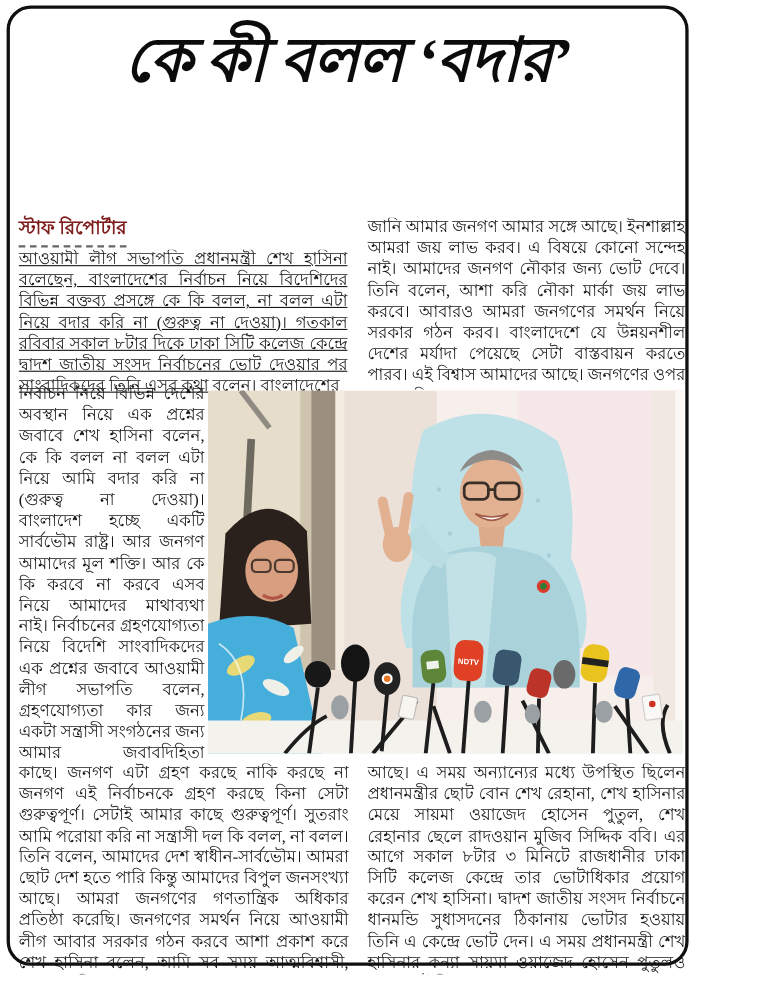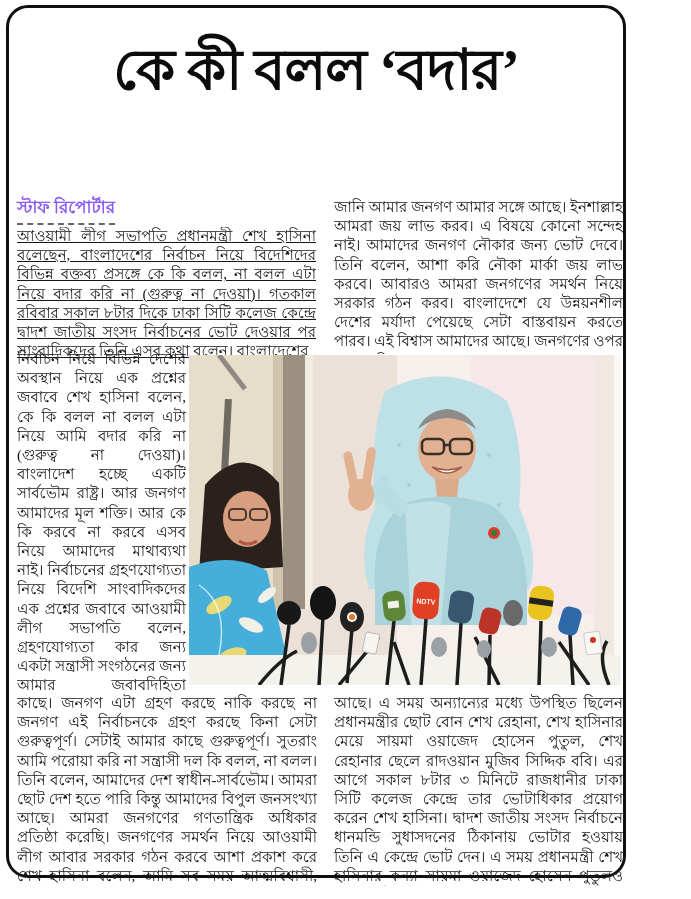--- a/index.html
+++ b/index.html
@@ -1,23 +1,23 @@
 <!DOCTYPE html>
 <html><head>
 <meta charset="utf-8">
 <style>
   html,body{margin:0;padding:0;background:#ffffff;}
   .page{position:relative;width:691px;height:899px;background:#ffffff;overflow:hidden;
         font-family:"Liberation Serif", serif;color:#141414;}
   .article-box{position:absolute;left:6px;top:5px;width:614px;height:867px;
         border:3px solid #101010;border-radius:22px;background:#ffffff;}
-  .headline{position:absolute;left:0;right:0;top:24px;text-align:center;
-        font-weight:bold;color:#0b0b0b;font-size:56px;line-height:1.36;letter-spacing:-1px;}
+  .headline{position:absolute;left:0;right:0;top:10px;text-align:center;
+        font-weight:bold;color:#0b0b0b;font-size:56px;line-height:1.36;letter-spacing:-1px;font-style:italic;}
   .headline div{white-space:nowrap;}
-  .byline{position:absolute;left:8px;top:186px;font-size:17px;font-weight:bold;color:#8b5cf6;
+  .byline{position:absolute;left:8px;top:186px;font-size:17px;font-weight:bold;color:#7f1d1d;
         border-bottom:2px dashed #666;padding-bottom:1px;}
   .body-text{position:absolute;font-size:15px;line-height:19.2px;text-align:justify;
         color:#171717;overflow:hidden;}
   #col-left-top{left:8px;top:219px;width:299px;height:136px;text-decoration:underline;}
   #col-right-top{left:325px;top:190px;width:289px;height:156px;}
   #col-left-narrow{left:8px;top:342px;width:169px;height:345px;}
   #col-left-bottom{left:8px;top:686px;width:300px;height:192px;}
   #col-right-bottom{left:325px;top:686px;width:289px;height:192px;}
   .photo{position:absolute;left:180px;top:347px;width:432px;height:330px;}
 </style>

